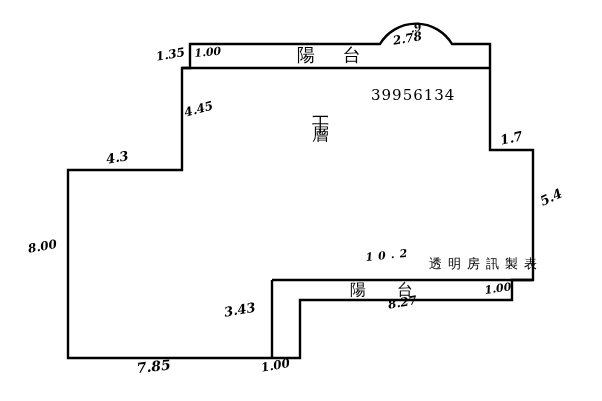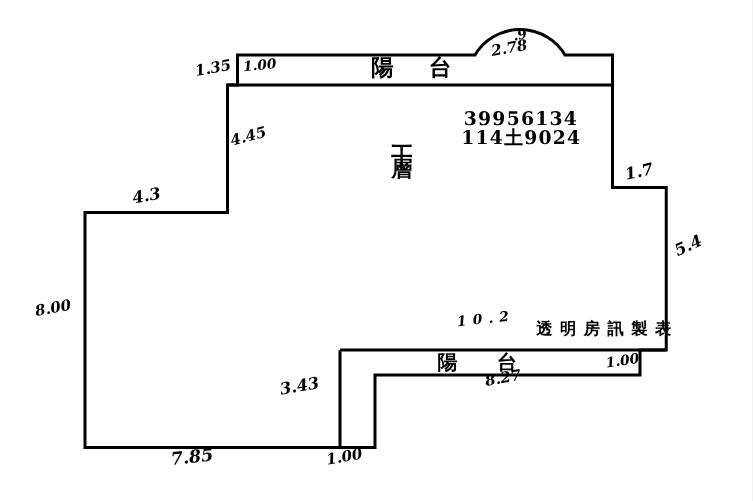--- a/index.html
+++ b/index.html
@@ -7,21 +7,21 @@
     position:relative;
     width:602px;height:401px;
     background:#ffffff;
     font-family:"DejaVu Serif", serif;
     color:#000;
     overflow:hidden;
     margin:0 auto;
   }
   .canvas svg{position:absolute;left:0;top:0;}
   .lbl{position:absolute;white-space:nowrap;line-height:1;}
-  .print{font-family:"DejaVu Serif", serif;font-weight:700;}
+  .print{font-family:"DejaVu Serif", serif;font-weight:400;}
   .hand{
     font-family:"DejaVu Serif", serif;
     font-style:italic;font-weight:bold;
     transform-origin:left top;
   }
   .vertical{
     writing-mode:vertical-rl;
     text-orientation:upright;
     letter-spacing:5px;
   }
@@ -35,21 +35,20 @@
     <path d="M182,68 L182,170 L68,170 L68,358 L300,358 L300,300 L512,300 L512,280 L533,280 L533,150 L490,150 L490,44 L452,44 A42,42 0 0 0 380,44 L190,44 L190,68 Z" fill="none" stroke="#000" stroke-width="2.4" stroke-linejoin="miter"></path>
     <line x1="182" y1="68" x2="490" y2="68" stroke="#000" stroke-width="2.4"></line>
     <line x1="272" y1="280" x2="533" y2="280" stroke="#000" stroke-width="2.4"></line>
     <line x1="272" y1="280" x2="272" y2="358" stroke="#000" stroke-width="2.4"></line>
   </svg>
 
   <div class="lbl print" style="left:297px;top:46px;font-size:18px;word-spacing:22px;">陽 台</div>
 
   <div class="lbl print" style="left:371px;top:88px;font-size:15px;letter-spacing:1px;">39956134</div>
 
-  <div class="lbl print" style="left:369px;top:103px;font-size:15px;letter-spacing:1px;">114土9024</div>
 
   <div class="lbl print vertical" style="left:312px;top:103px;font-size:17px;">十一層</div>
 
   <div class="lbl print" style="left:429px;top:257px;font-size:13px;letter-spacing:6px;">透明房訊製表</div>
 
   <div class="lbl print" style="left:350px;top:282px;font-size:16px;word-spacing:26px;">陽 台</div>
 
   <div class="lbl hand" style="left:155px;top:51px;font-size:12px;transform:rotate(-10deg);">1.35</div>
 
   <div class="lbl hand" style="left:194px;top:48px;font-size:11px;transform:rotate(-5deg);">1.00</div>

